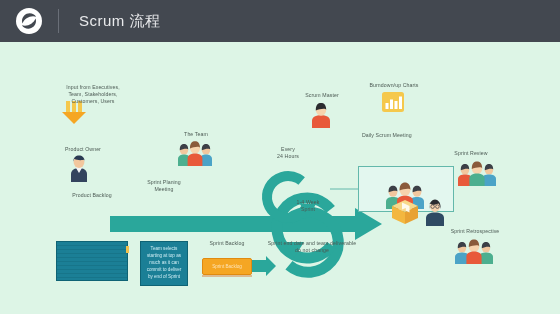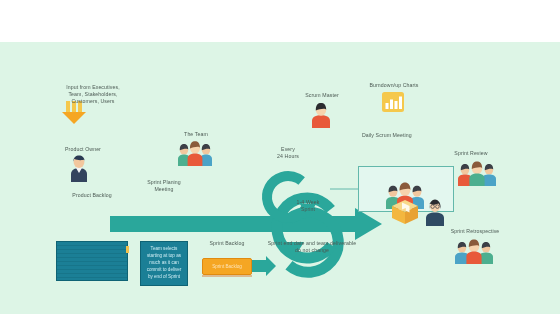--- a/index.html
+++ b/index.html
@@ -51,20 +51,30 @@
   #daily-scrum-box{left:358px;top:124px;width:96px;height:46px;
       background:#e3f7ef;border:1px solid #63b8ab;}
   
   #art{position:absolute;left:0;top:0;width:560px;height:272px;}
 </style>
 </head>
 <body>
 
 <div id="app">
 
+  <div id="header">
+    <div id="logo">
+      <svg width="20" height="20" viewBox="0 0 20 20" aria-hidden="true">
+        <path d="M3.5 12.5c1.6-4.2 6-7.2 10.6-7.2 1.1 0 2.1.2 3 .5-1.3-2.1-3.7-3.5-6.4-3.5C6.5 2.3 3 5.8 3 10c0 .9.2 1.7.5 2.5z" fill="#434850"></path>
+        <path d="M16.5 7.5c-1.6 4.2-6 7.2-10.6 7.2-1.1 0-2.1-.2-3-.5 1.3 2.1 3.7 3.5 6.4 3.5 4.2 0 7.7-3.5 7.7-7.7 0-.9-.2-1.7-.5-2.5z" fill="#434850"></path>
+      </svg>
+    </div>
+    <div id="hdr-divider"></div>
+    <div id="hdr-title">Scrum 流程</div>
+  </div>
 
   <div id="slide">
 
     <svg id="art" viewBox="0 0 560 272">
       <defs>
         <marker id="none"></marker>
       </defs>
 
       <g>
         <rect x="66" y="59" width="4" height="12" fill="#f5c84c"></rect>

